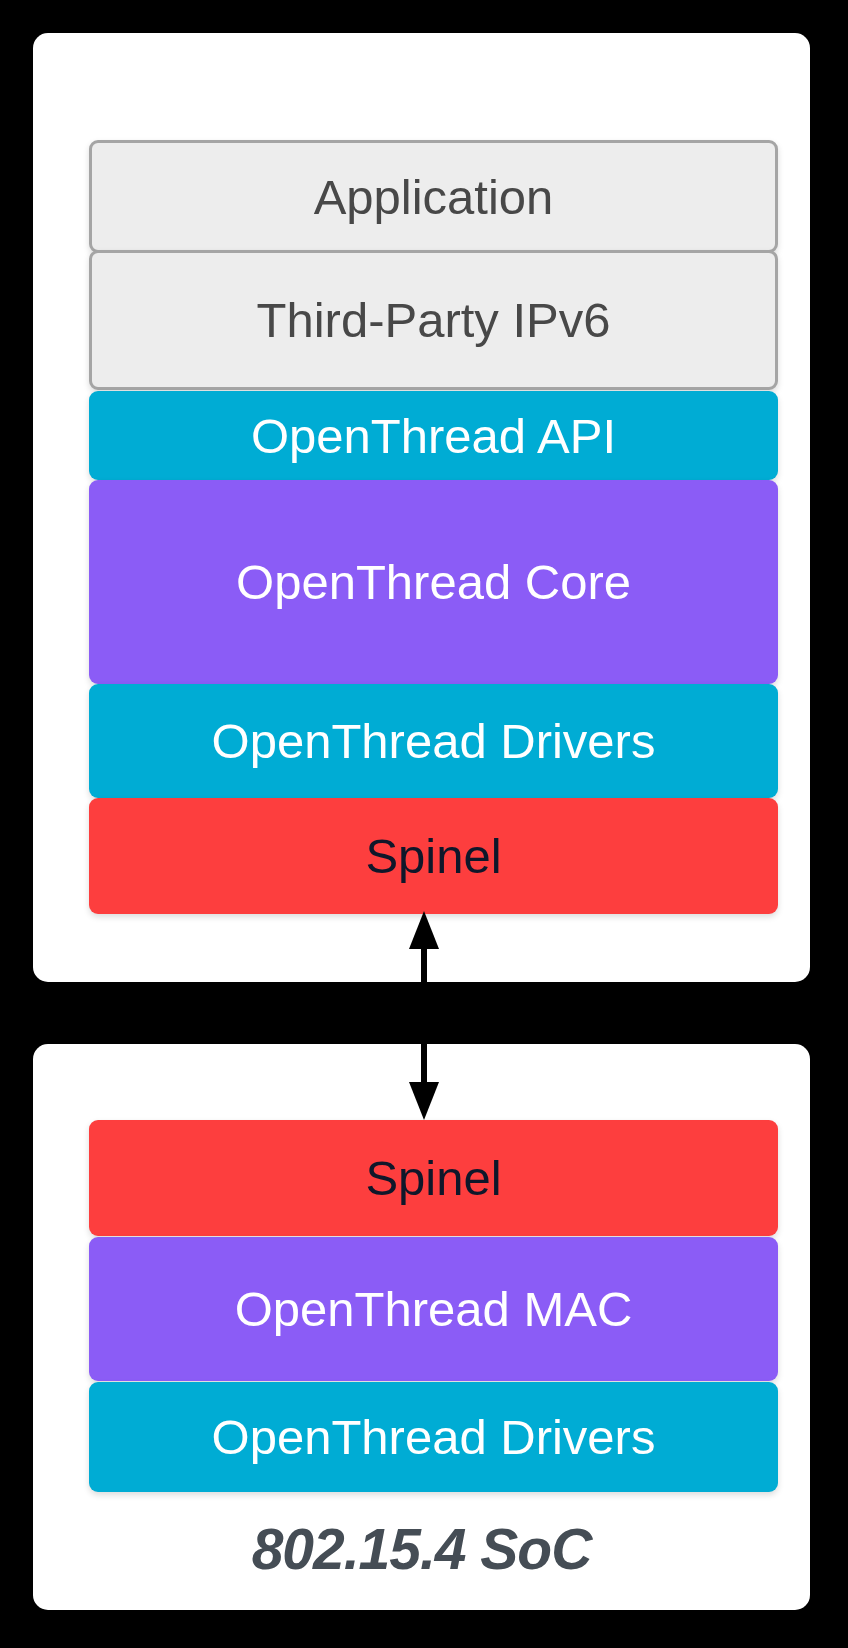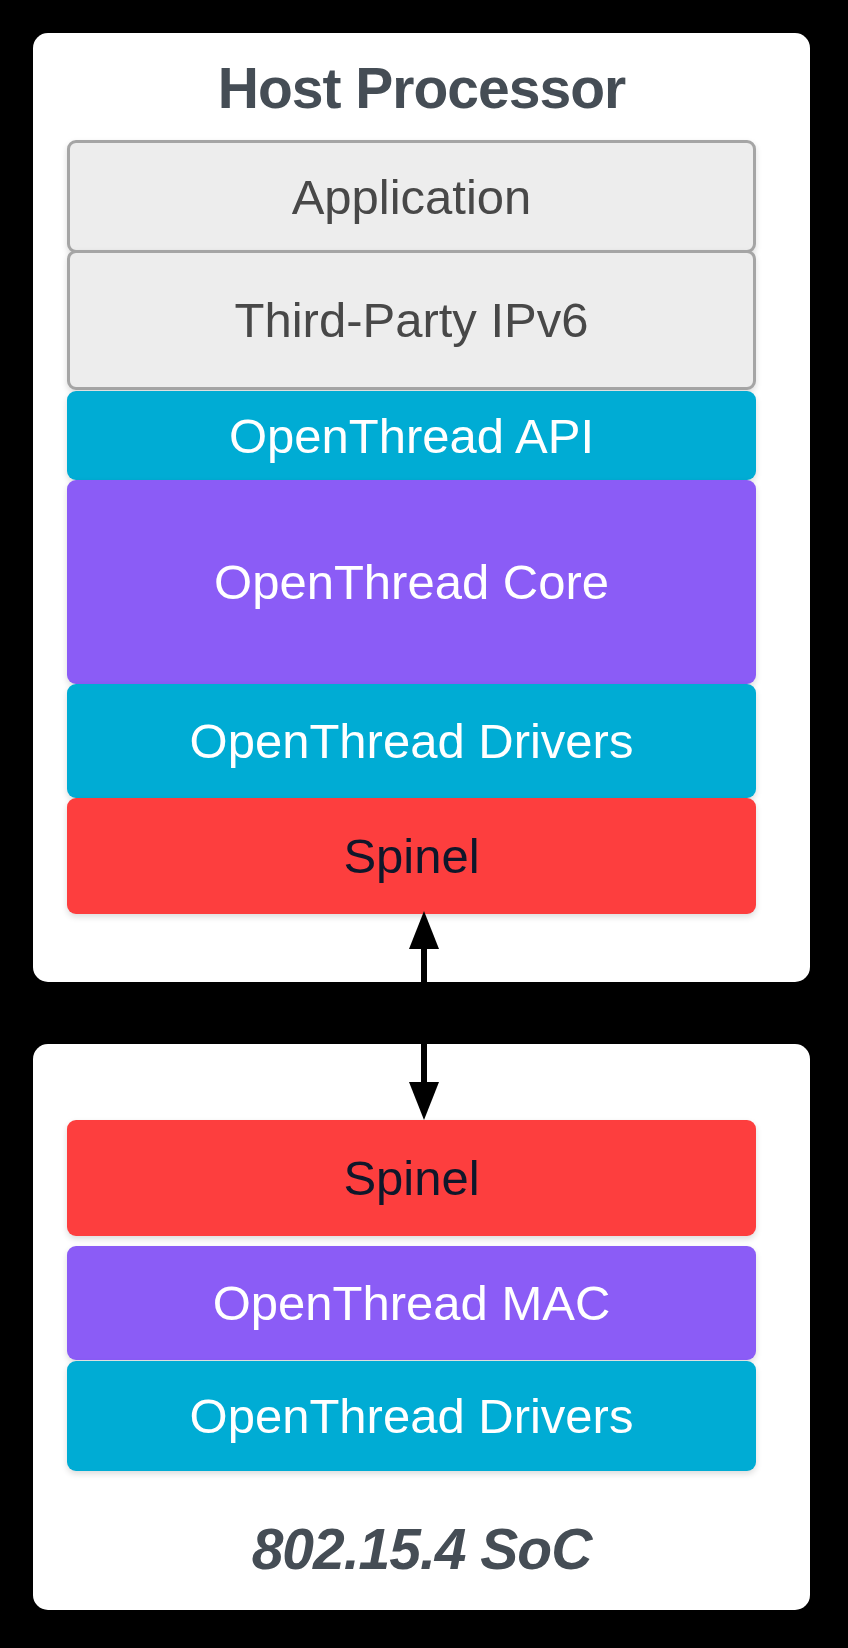--- a/index.html
+++ b/index.html
@@ -33,21 +33,21 @@
     font-size: 57px;
     font-weight: bold;
     color: #454D55;
     letter-spacing: -1px;
   }
   .host-title { top: 22px; }
   .soc-title  { bottom: 28px; font-style: italic; }
 
   .stack {
     position: absolute;
-    left: 34px;
+    left: 56px;
     width: 689px;
   }
   .host-stack { top: 107px; }
   .soc-stack  { top: 76px; }
 
   .layer {
     box-sizing: border-box;
     width: 100%;
     border-radius: 9px;
     display: flex;
@@ -69,21 +69,21 @@
   
   .h-app     { height: 113px; }
   .h-tp      { height: 140px; margin-top: -3px; }
   .h-api     { height: 89px; margin-top: 1px; }
   .h-core    { height: 204px; }
   .h-drivers { height: 114px; }
   .h-spinel  { height: 116px; }
 
   
   .s-spinel  { height: 116px; }
-  .s-mac     { height: 114px; margin-top: 10px; }
+  .s-mac     { height: 144px; margin-top: 1px; }
   .s-drivers { height: 110px; margin-top: 1px; }
 
   
   .connector {
     position: absolute;
     left: 409px;
     top: 911px;
     width: 30px;
     height: 209px;
     z-index: 5;
@@ -106,21 +106,20 @@
     border-right: 15px solid transparent;
     border-top: 38px solid #000000;
   }
 </style>
 </head>
 <body>
 
 <div class="canvas">
 
   <div class="container-block host-block">
-    <div class="block-title host-title">Host Processor</div>
 
     <div class="stack host-stack">
       <div class="layer layer-gray h-app">Application</div>
       <div class="layer layer-gray h-tp">Third-Party IPv6</div>
       <div class="layer layer-cyan h-api">OpenThread API</div>
       <div class="layer layer-blue h-core">OpenThread Core</div>
       <div class="layer layer-cyan h-drivers">OpenThread Drivers</div>
       <div class="layer layer-red h-spinel">Spinel</div>
     </div>
   </div>

